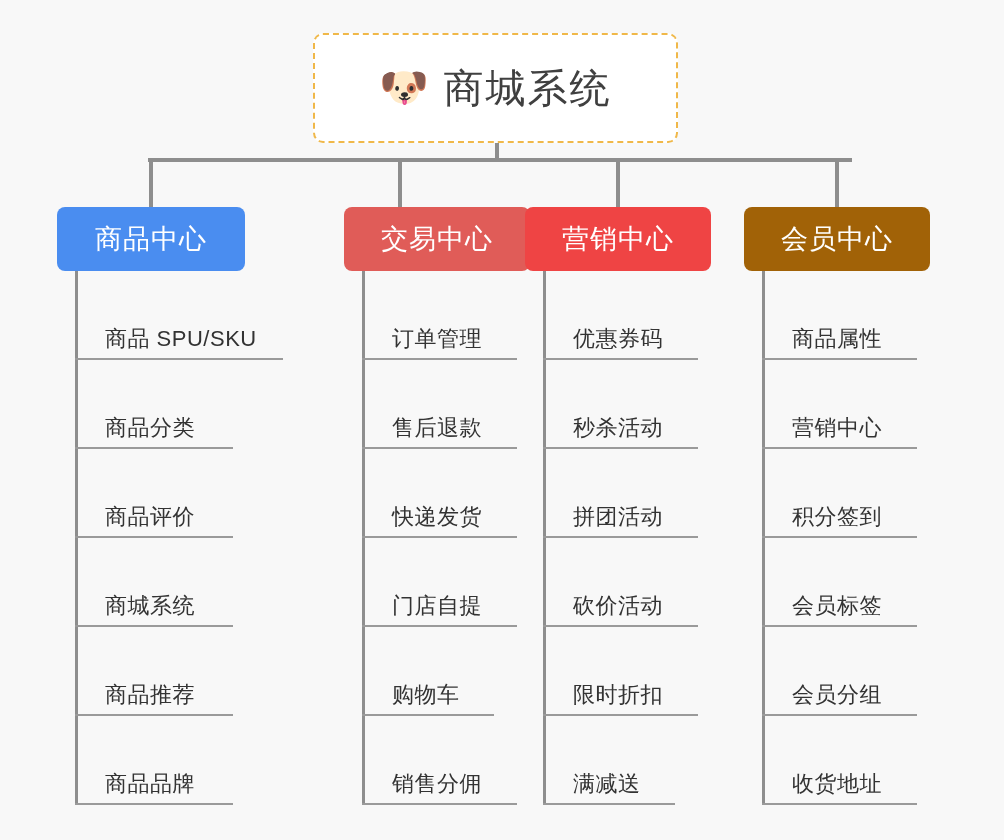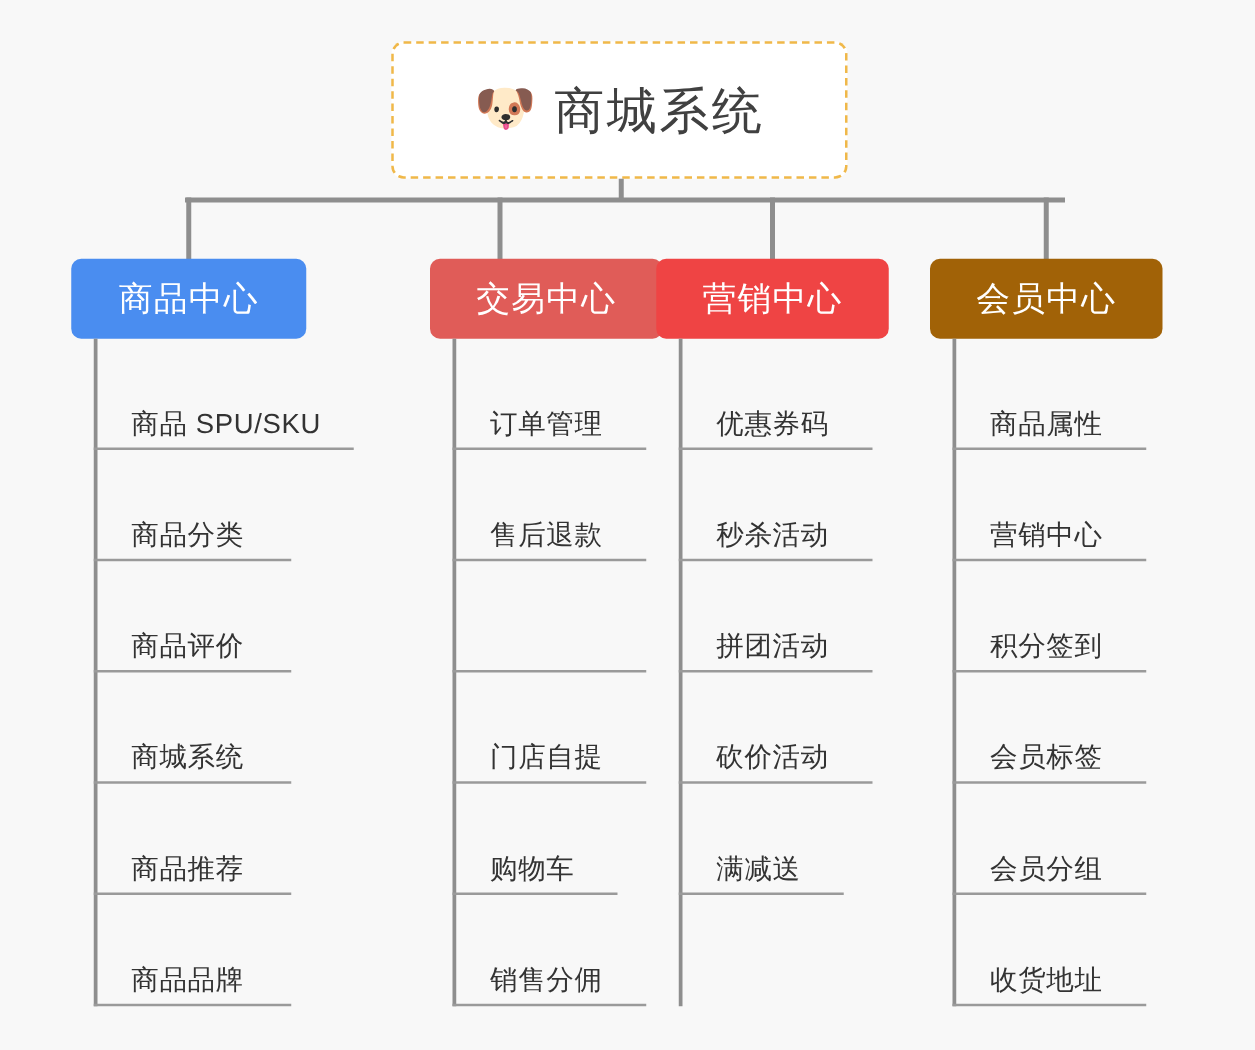--- a/index.html
+++ b/index.html
@@ -146,20 +146,21 @@
         <div class="items">
           <div class="item">
             <span class="item-label">订单管理</span>
             <div class="item-underline" style="width: 155px;"></div>
           </div>
           <div class="item">
             <span class="item-label">售后退款</span>
             <div class="item-underline" style="width: 155px;"></div>
           </div>
           <div class="item">
+            <span class="item-label">快递发货</span>
             <div class="item-underline" style="width: 155px;"></div>
           </div>
           <div class="item">
             <span class="item-label">门店自提</span>
             <div class="item-underline" style="width: 155px;"></div>
           </div>
           <div class="item">
             <span class="item-label">购物车</span>
             <div class="item-underline" style="width: 132px;"></div>
           </div>
@@ -185,20 +186,24 @@
           </div>
           <div class="item">
             <span class="item-label">拼团活动</span>
             <div class="item-underline" style="width: 155px;"></div>
           </div>
           <div class="item">
             <span class="item-label">砍价活动</span>
             <div class="item-underline" style="width: 155px;"></div>
           </div>
           <div class="item">
+            <span class="item-label">限时折扣</span>
+            <div class="item-underline" style="width: 155px;"></div>
+          </div>
+          <div class="item">
             <span class="item-label">满减送</span>
             <div class="item-underline" style="width: 132px;"></div>
           </div>
         </div>
       </div>
       <div class="column" style="left: 744px; width: 186px;">
         <div class="cat-box" style="background: #a16207;">
           <span class="cat-label">会员中心</span>
         </div>
         <div class="spine" style="height: 534px;"></div>

